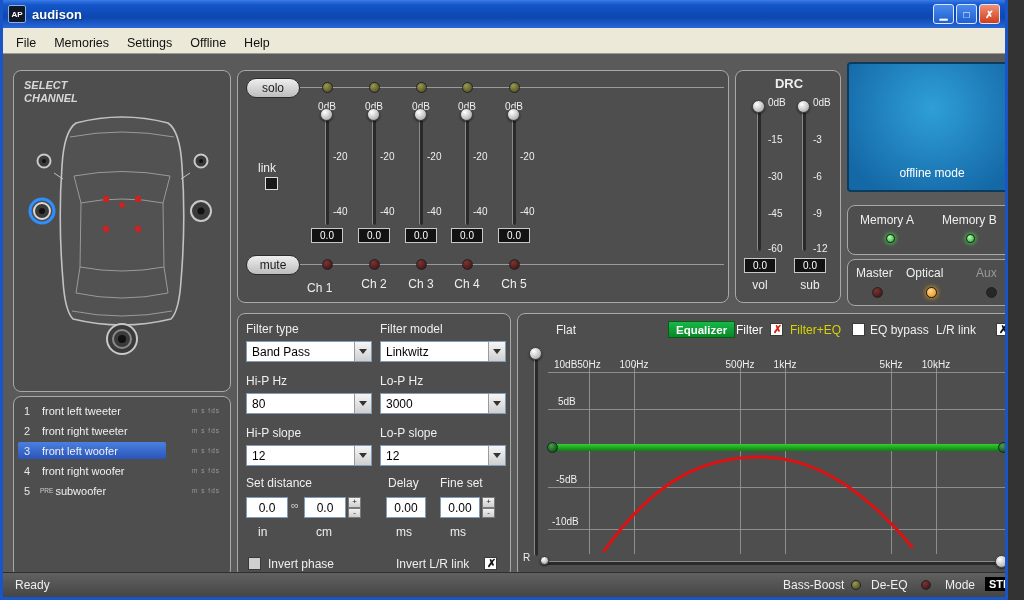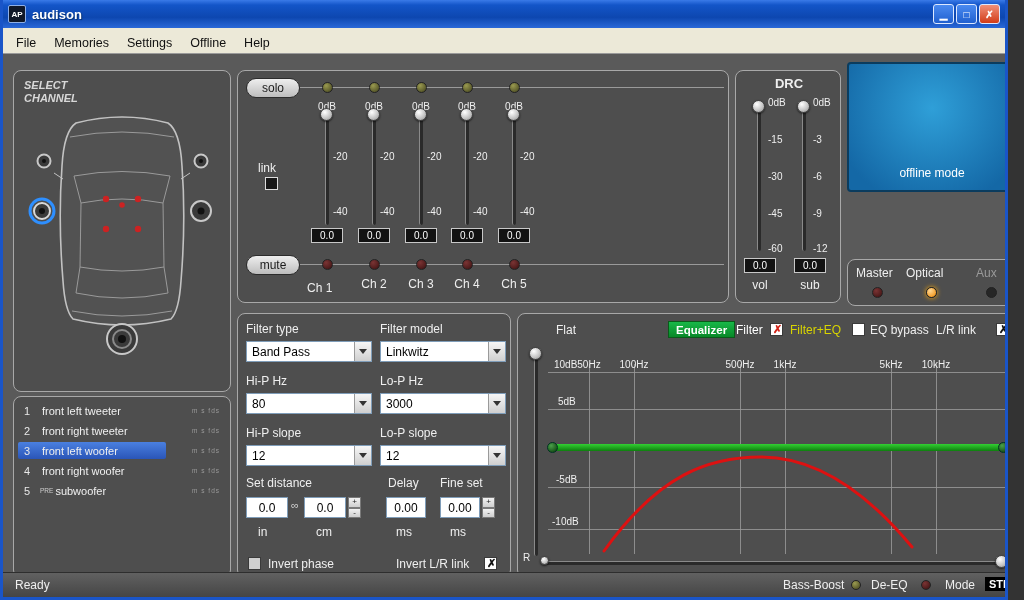--- a/index.html
+++ b/index.html
@@ -283,20 +283,26 @@
     <div class="lbl small" style="left:77px;top:100px">-6</div>
     <div class="lbl small" style="left:77px;top:137px">-9</div>
     <div class="lbl small" style="left:77px;top:172px">-12</div>
     <div class="valbox" style="left:58px;top:187px">0.0</div>
     <div class="lbl" style="left:58px;top:207px;width:32px;text-align:center">sub</div>
   </div>
 
   <div class="screen" style="left:844px;top:62px;width:170px;height:130px">
     <div class="screen-text">offline mode</div>
   </div>
+  <div class="panel" style="left:844px;top:197px;width:170px;height:50px">
+    <div class="lbl" style="left:12px;top:7px">Memory A</div>
+    <div class="lbl" style="left:94px;top:7px">Memory B</div>
+    <div class="led led-green" style="left:38px;top:28px;width:9px;height:9px"></div>
+    <div class="led led-green" style="left:118px;top:28px;width:9px;height:9px"></div>
+  </div>
   <div class="panel" style="left:844px;top:251px;width:170px;height:47px">
     <div class="lbl" style="left:8px;top:6px">Master</div>
     <div class="lbl" style="left:58px;top:6px">Optical</div>
     <div class="lbl" style="left:128px;top:6px;color:#9a9a9a">Aux</div>
     <div class="led led-darkred" style="left:24px;top:27px"></div>
     <div class="led led-orange" style="left:78px;top:27px"></div>
     <div class="led led-dark" style="left:138px;top:27px"></div>
   </div>
 
   <div class="panel" style="left:234px;top:305px;width:274px;height:265px">

